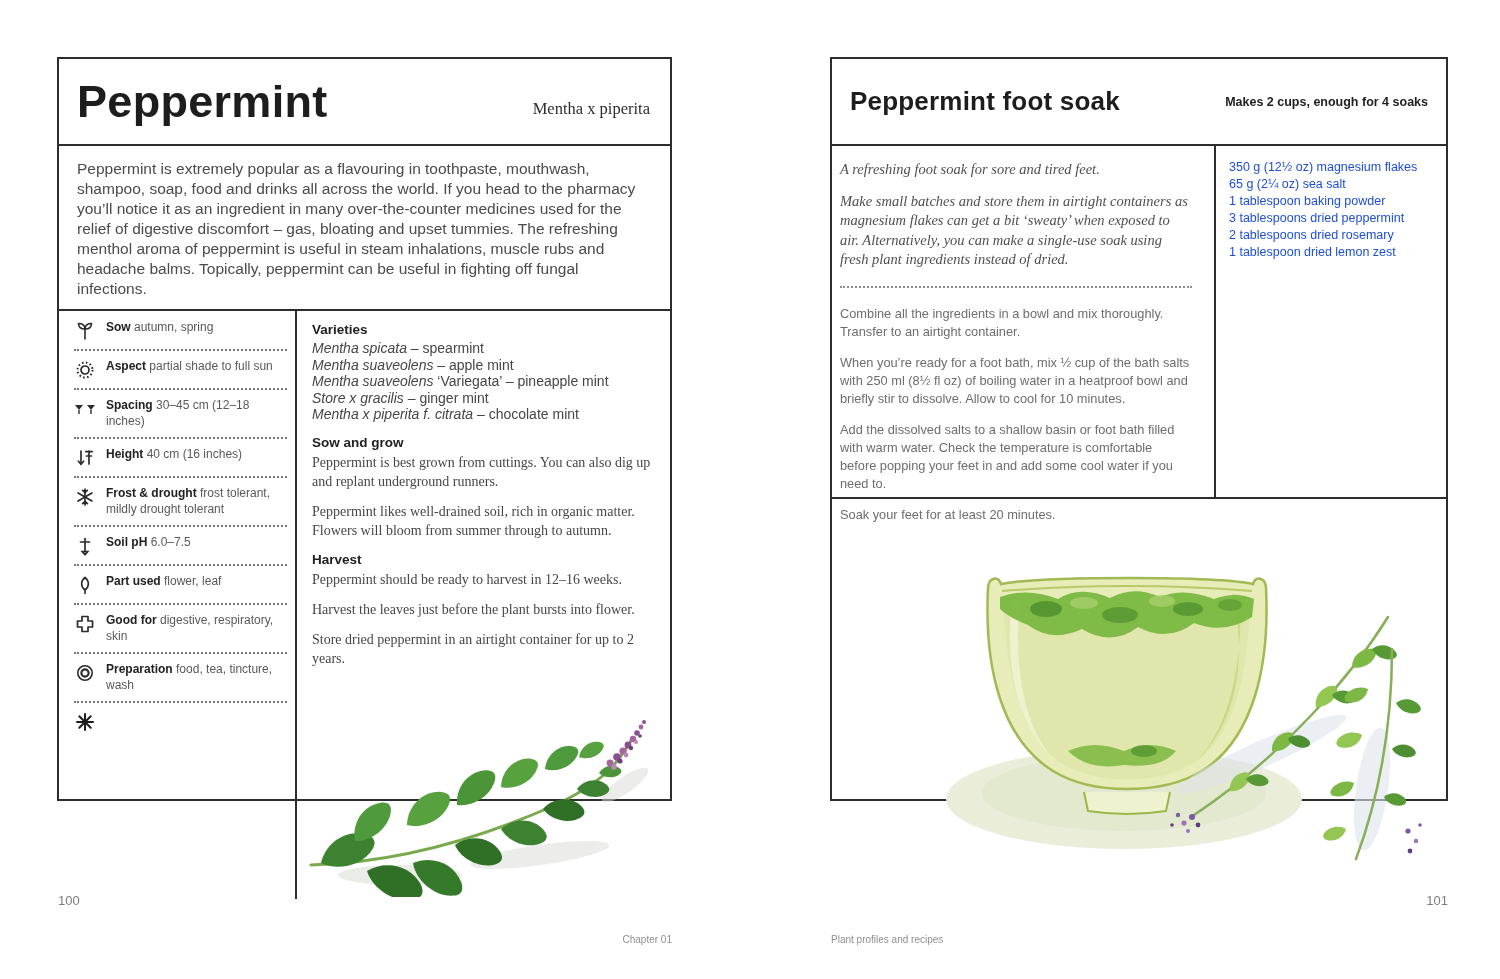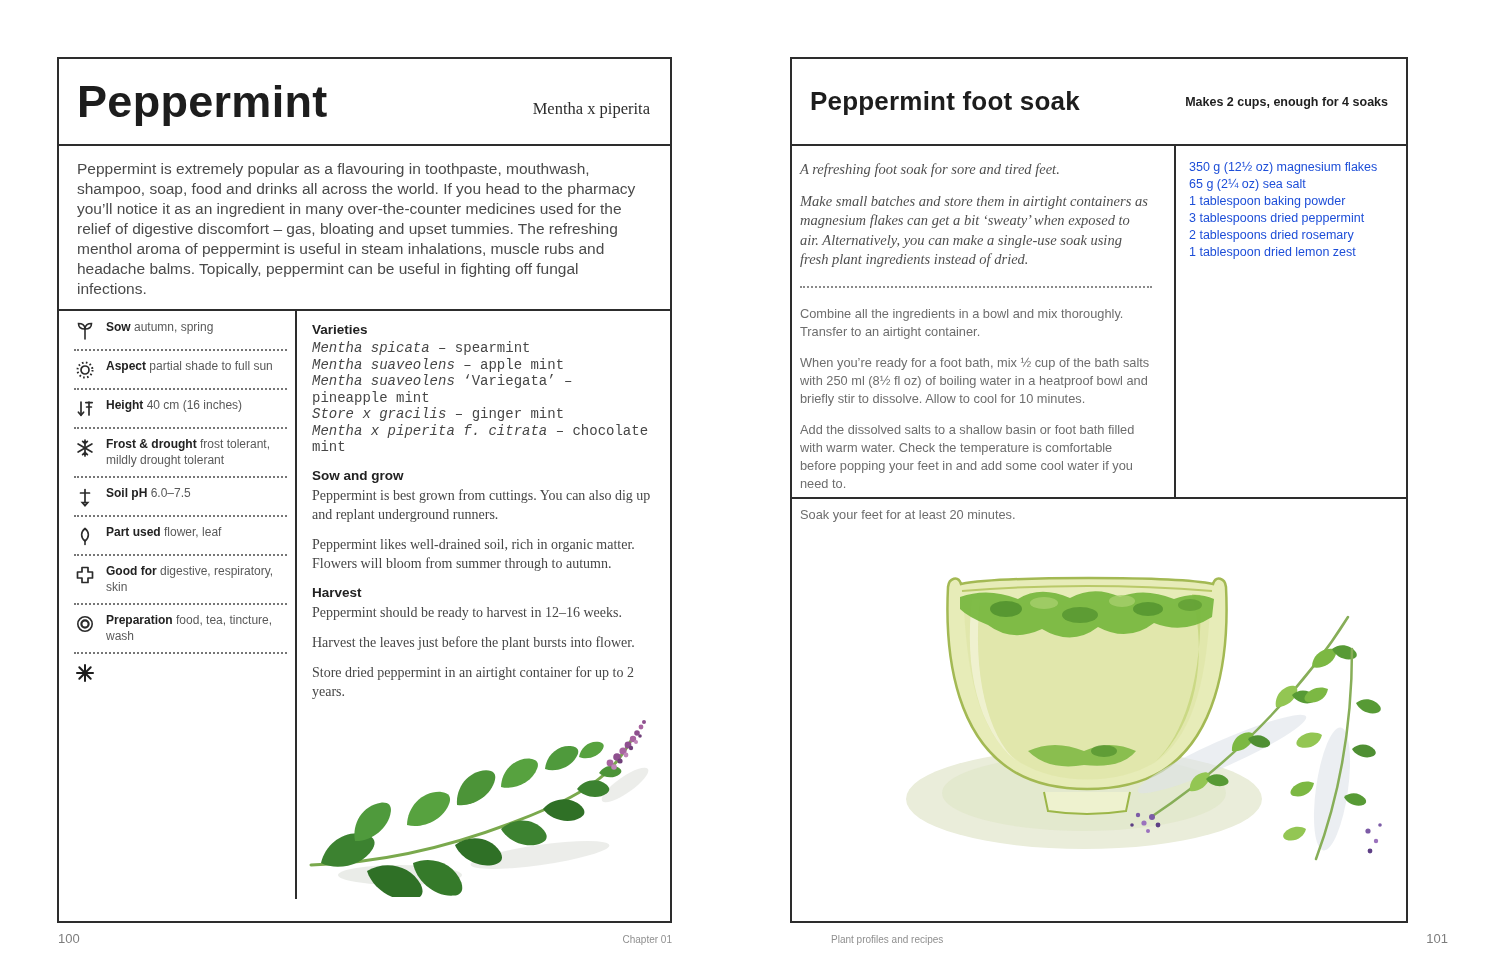--- a/index.html
+++ b/index.html
@@ -1,58 +1,58 @@
 <!DOCTYPE html>
 <html><head>
 <meta charset="utf-8">
 <style>
   html,body{margin:0;padding:0;background:#ffffff;}
   body{font-family:"Liberation Sans",sans-serif;color:#3a3a3a;}
   .canvas{position:relative;width:1500px;height:979px;background:#fff;overflow:hidden;}
-  .page{position:absolute;top:57px;height:866px;border:2px solid #2d2d2d;background:#fff;box-sizing:border-box;}
+  .page{position:absolute;top:57px;height:744px;border:2px solid #2d2d2d;background:#fff;box-sizing:border-box;}
   .page-left{left:57px;width:615px;}
-  .page-right{left:790px;width:618px;}
+  .page-right{left:830px;width:618px;}
 
   
   .title-band{height:87px;border-bottom:2px solid #2d2d2d;display:flex;align-items:center;justify-content:space-between;padding:0 20px 0 18px;box-sizing:border-box;}
   .plant-title{font-size:45px;font-weight:bold;color:#1d1d1d;letter-spacing:.3px;margin:0;line-height:1;}
   .species{font-family:"Liberation Serif",serif;font-size:16.5px;color:#2d2d2d;padding-top:14px;}
   .intro-band{height:165px;border-bottom:2px solid #2d2d2d;box-sizing:border-box;padding:13px 20px 0 18px;font-size:15.5px;line-height:20px;color:#4a4a4a;}
   .cols{display:flex;height:588px;}
   .attr-col{width:238px;box-sizing:border-box;border-right:2px solid #2d2d2d;padding:1px 8px 0 15px;}
   .attr-row{display:flex;gap:10px;padding:8px 0 8px;border-bottom:2px dotted #767676;font-size:12px;line-height:15.5px;color:#595959;}
   .attr-row:last-child{border-bottom:none;}
   .attr-ic{width:22px;flex:none;display:flex;justify-content:center;align-items:flex-start;padding-top:1px;}
   .attr-ic svg{display:block;}
   .attr-txt b{color:#222;font-weight:bold;}
   .content-col{flex:1;position:relative;box-sizing:border-box;padding:11px 16px 0 15px;}
   .sec-head{font-size:13.5px;font-weight:bold;color:#222;margin:0 0 3px;}
   .sec-head.mt{margin-top:12px;}
-  .variety{font-family:Liberation Mono, monospace;font-size:14px;line-height:16.5px;color:#464646;}
+  .variety{font-family:Liberation Sans, sans-serif;font-size:14px;line-height:16.5px;color:#464646;}
   .variety .lat{font-style:italic;}
   .serif-p{font-family:"Liberation Serif",serif;font-size:14px;line-height:19px;color:#464646;margin:0 0 11px;}
   .illus-left{position:absolute;left:8px;bottom:2px;width:352px;height:182px;}
 
   
   .r-title-band{height:87px;border-bottom:2px solid #2d2d2d;display:flex;align-items:center;justify-content:space-between;padding:0 18px;box-sizing:border-box;}
   .recipe-title{font-size:26px;font-weight:bold;color:#1d1d1d;margin:0;letter-spacing:.2px;}
   .yield{font-size:12.5px;font-weight:bold;color:#1f1f1f;}
   .r-cols{display:flex;height:353px;border-bottom:2px solid #2d2d2d;box-sizing:border-box;}
   .r-left{width:384px;flex:none;box-sizing:border-box;border-right:2px solid #2d2d2d;padding:14px 22px 0 8px;}
   .r-right{flex:1;box-sizing:border-box;padding:13px 10px 0 13px;font-size:12.5px;line-height:17px;color:#1d4ed8;}
   .ital-p{font-family:"Liberation Serif",serif;font-style:italic;font-size:14.5px;line-height:19.5px;color:#4f4f4f;margin:0 0 12px;}
   .dotrule{border-top:2px dotted #8a8a8a;margin:16px 0 17px;}
   .step-p{font-size:12.8px;line-height:18px;color:#6d6d6d;margin:0 0 13px;}
   .ingredient{margin:0 0 0;}
   .r-illus{position:relative;height:399px;}
   .r-illus svg{position:absolute;left:0;top:0;}
 
   
   .f{position:absolute;color:#8a8a8a;}
-  .f-num{font-size:13px;color:#7d7d7d;top:931px;}
+  .f-num{font-size:13px;color:#7d7d7d;top:893px;}
   .f-lab{font-size:10px;color:#8f8f8f;top:934px;}
   .f-100{left:58px;}
   .f-chap{left:57px;width:615px;text-align:right;}
   .f-plant{left:831px;}
   .f-101{left:830px;width:618px;text-align:right;}
 </style>
 </head>
 <body>
 
 <div class="canvas">
@@ -84,20 +84,35 @@
         <div class="attr-row">
           <span class="attr-ic">
             <svg width="20" height="20" viewBox="0 0 20 20">
                 <circle cx="10" cy="10" r="4" fill="none" stroke="#2b2b2b" stroke-width="1.7"></circle>
                 <circle cx="10" cy="10" r="7.5" fill="none" stroke="#2b2b2b" stroke-width="2" stroke-dasharray="1.6 2.4"></circle>
               </svg>
           </span>
           <span class="attr-txt"><b>Aspect</b><span> partial shade to full sun</span></span>
         </div>
 
+        <div class="attr-row">
+          <span class="attr-ic">
+            <svg width="22" height="20" viewBox="0 0 22 20">
+                <g fill="#2b2b2b">
+                  <path d="M1 6 h8 l-4 5 z"></path>
+                  <path d="M13 6 h8 l-4 5 z"></path>
+                </g>
+                <g stroke="#2b2b2b" stroke-width="1.4">
+                  <path d="M5 11 v4"></path>
+                  <path d="M17 11 v4"></path>
+                </g>
+              </svg>
+          </span>
+          <span class="attr-txt"><b>Spacing</b><span> 30–45 cm (12–18 inches)</span></span>
+        </div>
 
         <div class="attr-row">
           <span class="attr-ic">
             <svg width="20" height="20" viewBox="0 0 20 20">
                 <g fill="none" stroke="#2b2b2b" stroke-width="1.7" stroke-linecap="round">
                   <path d="M6 3 v13"></path>
                   <path d="M3.4 13.2 L6 16.2 L8.6 13.2"></path>
                   <path d="M14 3 v13"></path>
                   <path d="M10.8 3.6 h6.4"></path>
                   <path d="M11.6 8 h4.8"></path>

